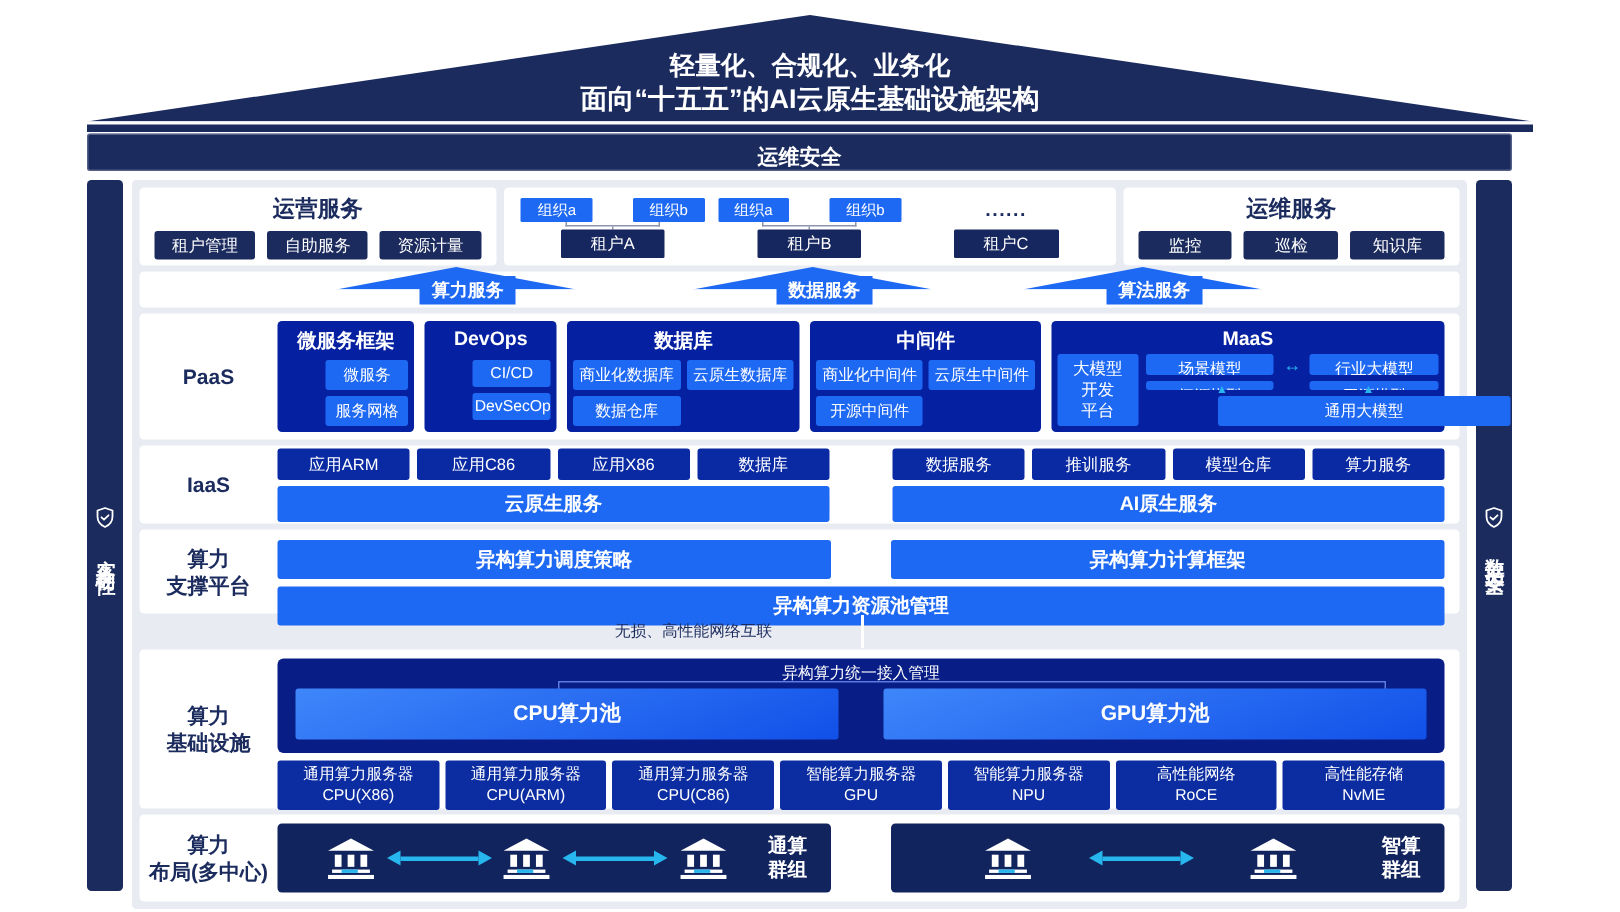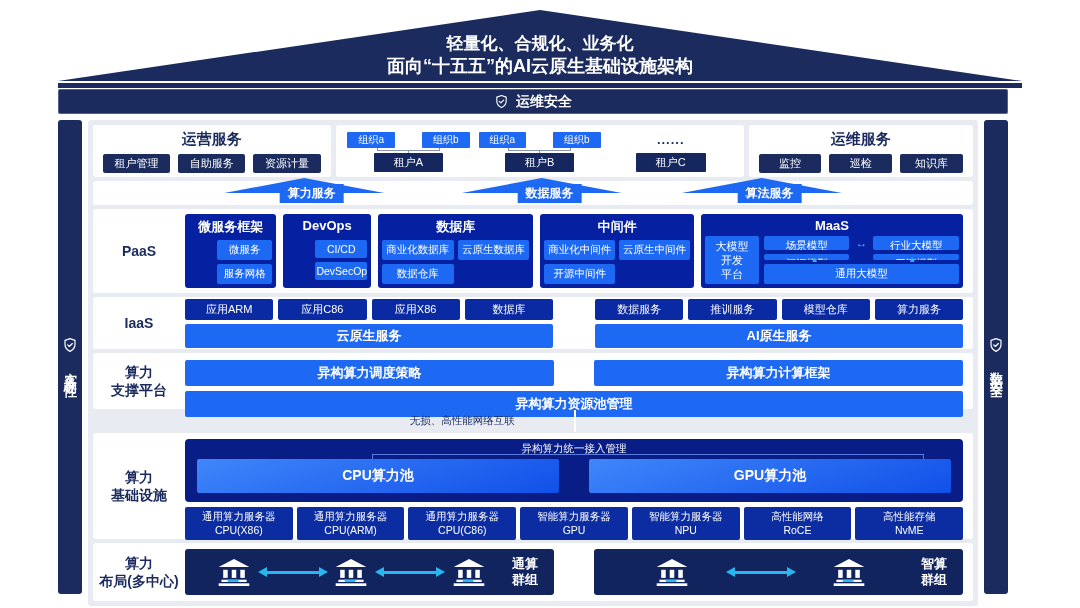--- a/index.html
+++ b/index.html
@@ -9,21 +9,21 @@
   .roof{position:absolute;left:58px;top:10px;width:964px;}
   .roof-tri{height:68px;background:#1b2b5e;clip-path:polygon(50% 0,100% 100%,0 100%);
             display:flex;flex-direction:column;justify-content:flex-end;align-items:center;
             color:#fff;font-weight:bold;padding-bottom:3px;}
   .roof-l1{font-size:17px;line-height:1.3;}
   .roof-l2{font-size:18px;line-height:1.3;}
   .roof-strip{height:5px;background:#1b2b5e;margin-top:2px;}
   
   .secure-bar{position:absolute;left:58px;top:89px;width:950px;height:25px;background:#1b2b5e;
               border-radius:2px;display:flex;align-items:center;justify-content:center;gap:7px;
-              color:#fff;font-weight:bold;font-size:14px;box-shadow:inset 0 0 0 1px rgba(255,255,255,.25);}
+              color:#fff;font-weight:bold;font-size:14px;box-shadow:inset 0 0 0 1px rgba(255,255,255,.25);flex-direction:column;}
   
   .rail{position:absolute;top:120px;bottom:14px;width:24px;background:#1b2b5e;border-radius:3px;
         display:flex;flex-direction:column;align-items:center;justify-content:center;gap:9px;color:#fff;}
   .rail-left{left:58px;}
   .rail-right{left:984px;}
   .vlabel{writing-mode:vertical-rl;text-orientation:upright;font-weight:bold;font-size:13px;letter-spacing:4px;}
   
   .content{position:absolute;left:88px;top:120px;width:890px;background:#e8ebf1;border-radius:3px;
            padding:5px;box-sizing:border-box;display:flex;flex-direction:column;gap:4px;}
   .row{background:#fff;border-radius:3px;display:flex;align-items:stretch;}
@@ -67,21 +67,21 @@
         border-radius:2px;white-space:nowrap;overflow:hidden;}
   .pgrid{display:grid;grid-template-columns:1fr 1fr;gap:4px;flex:1;align-content:center;}
   .span1{grid-column:1;}
   .maas-body{display:flex;gap:5px;flex:1;min-height:0;}
   .platform{width:54px;flex:none;background:#1e69f3;color:#fff;font-size:11px;text-align:center;
             display:flex;align-items:center;justify-content:center;border-radius:2px;
             white-space:pre-line;line-height:1.3;}
   .mgrid{flex:1;display:grid;grid-template-columns:1fr 16px 1fr;gap:4px;min-width:0;}
   .harrow{color:#29b6f0;font-size:12px;font-weight:bold;display:flex;align-items:center;justify-content:center;}
   .mfull{grid-column:1/4;position:relative;}
-  .mfull .pbtn{width:100%;box-sizing:border-box;}
+  .mfull .pbtn{width:100%;box-sizing:border-box;margin-left:48px;}
   .uptick{position:absolute;top:-8px;color:#29b6f0;font-size:8px;line-height:8px;}
   .uptick.t1{left:24%;} .uptick.t2{left:74%;}
   
   .r-iaas{height:52px;}
   .iaas-body{display:flex;gap:42px;align-items:center;padding:6px 10px 6px 0;}
   .half{flex:1;min-width:0;}
   .chips{display:flex;gap:5px;margin-bottom:4px;}
   .chip{flex:1;background:#0a2aa3;color:#fff;font-size:11px;text-align:center;padding:3px 0;border-radius:2px;}
   .bigbar{background:#1e69f3;color:#fff;font-weight:bold;font-size:13px;text-align:center;
           padding:3px 0;border-radius:2px;}

